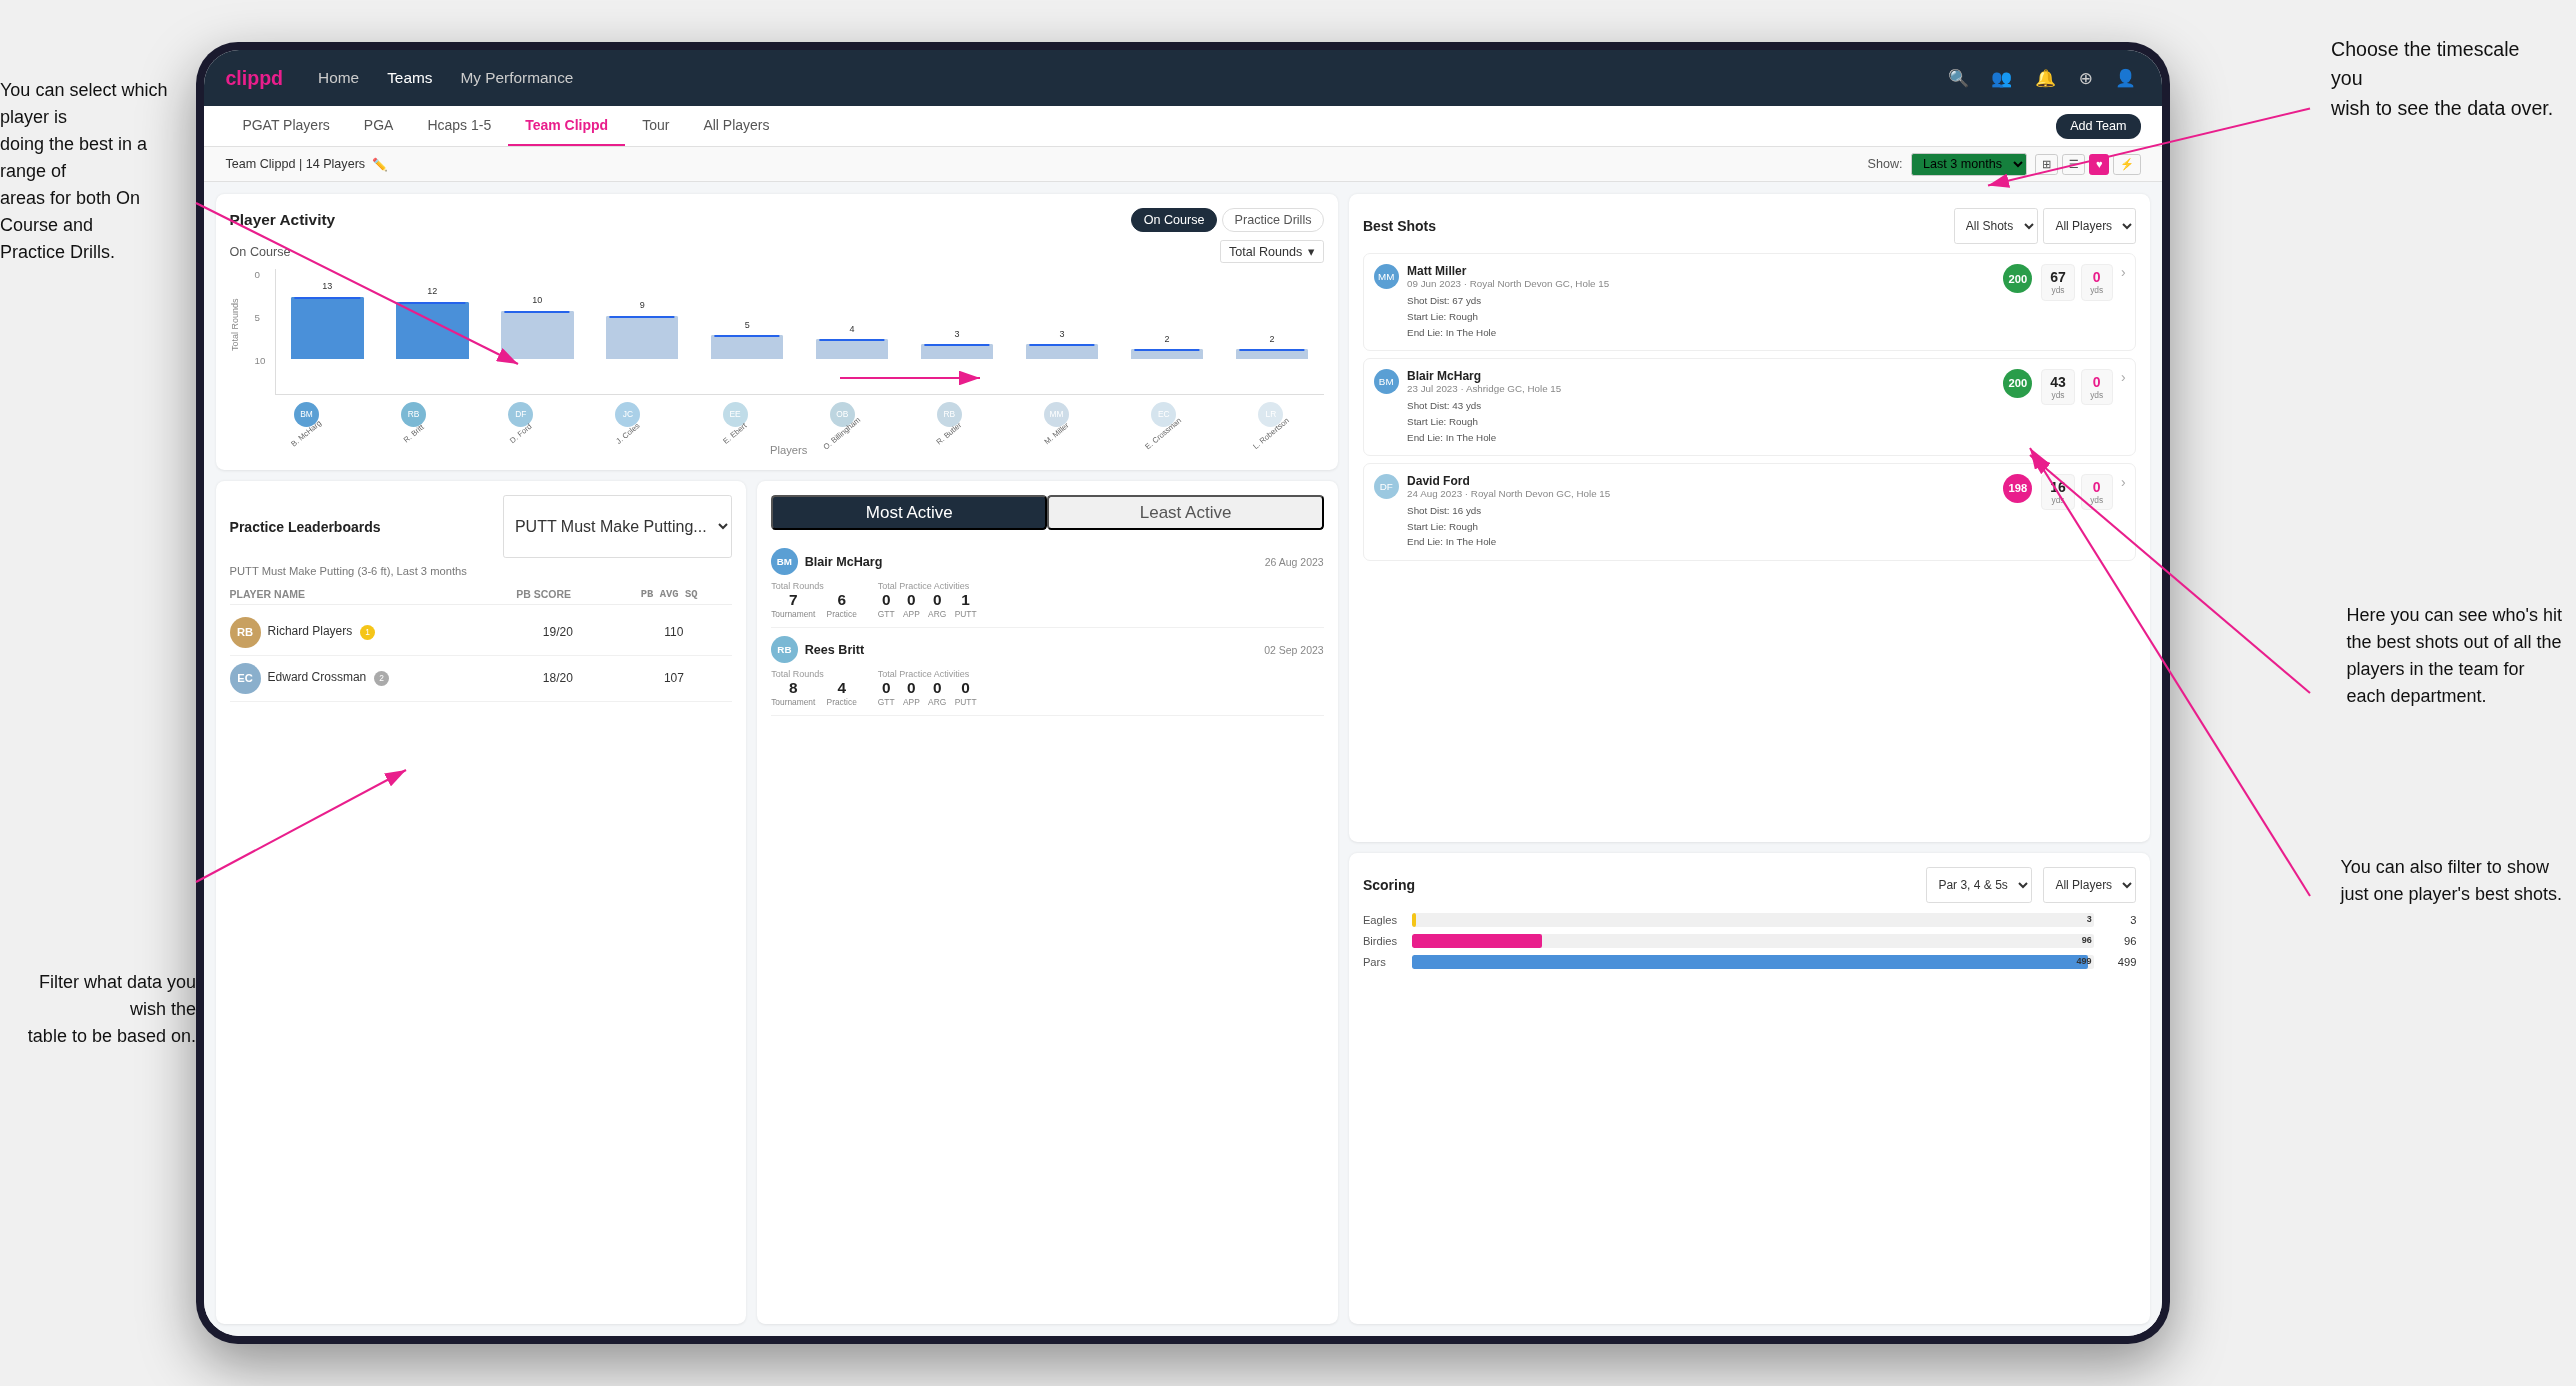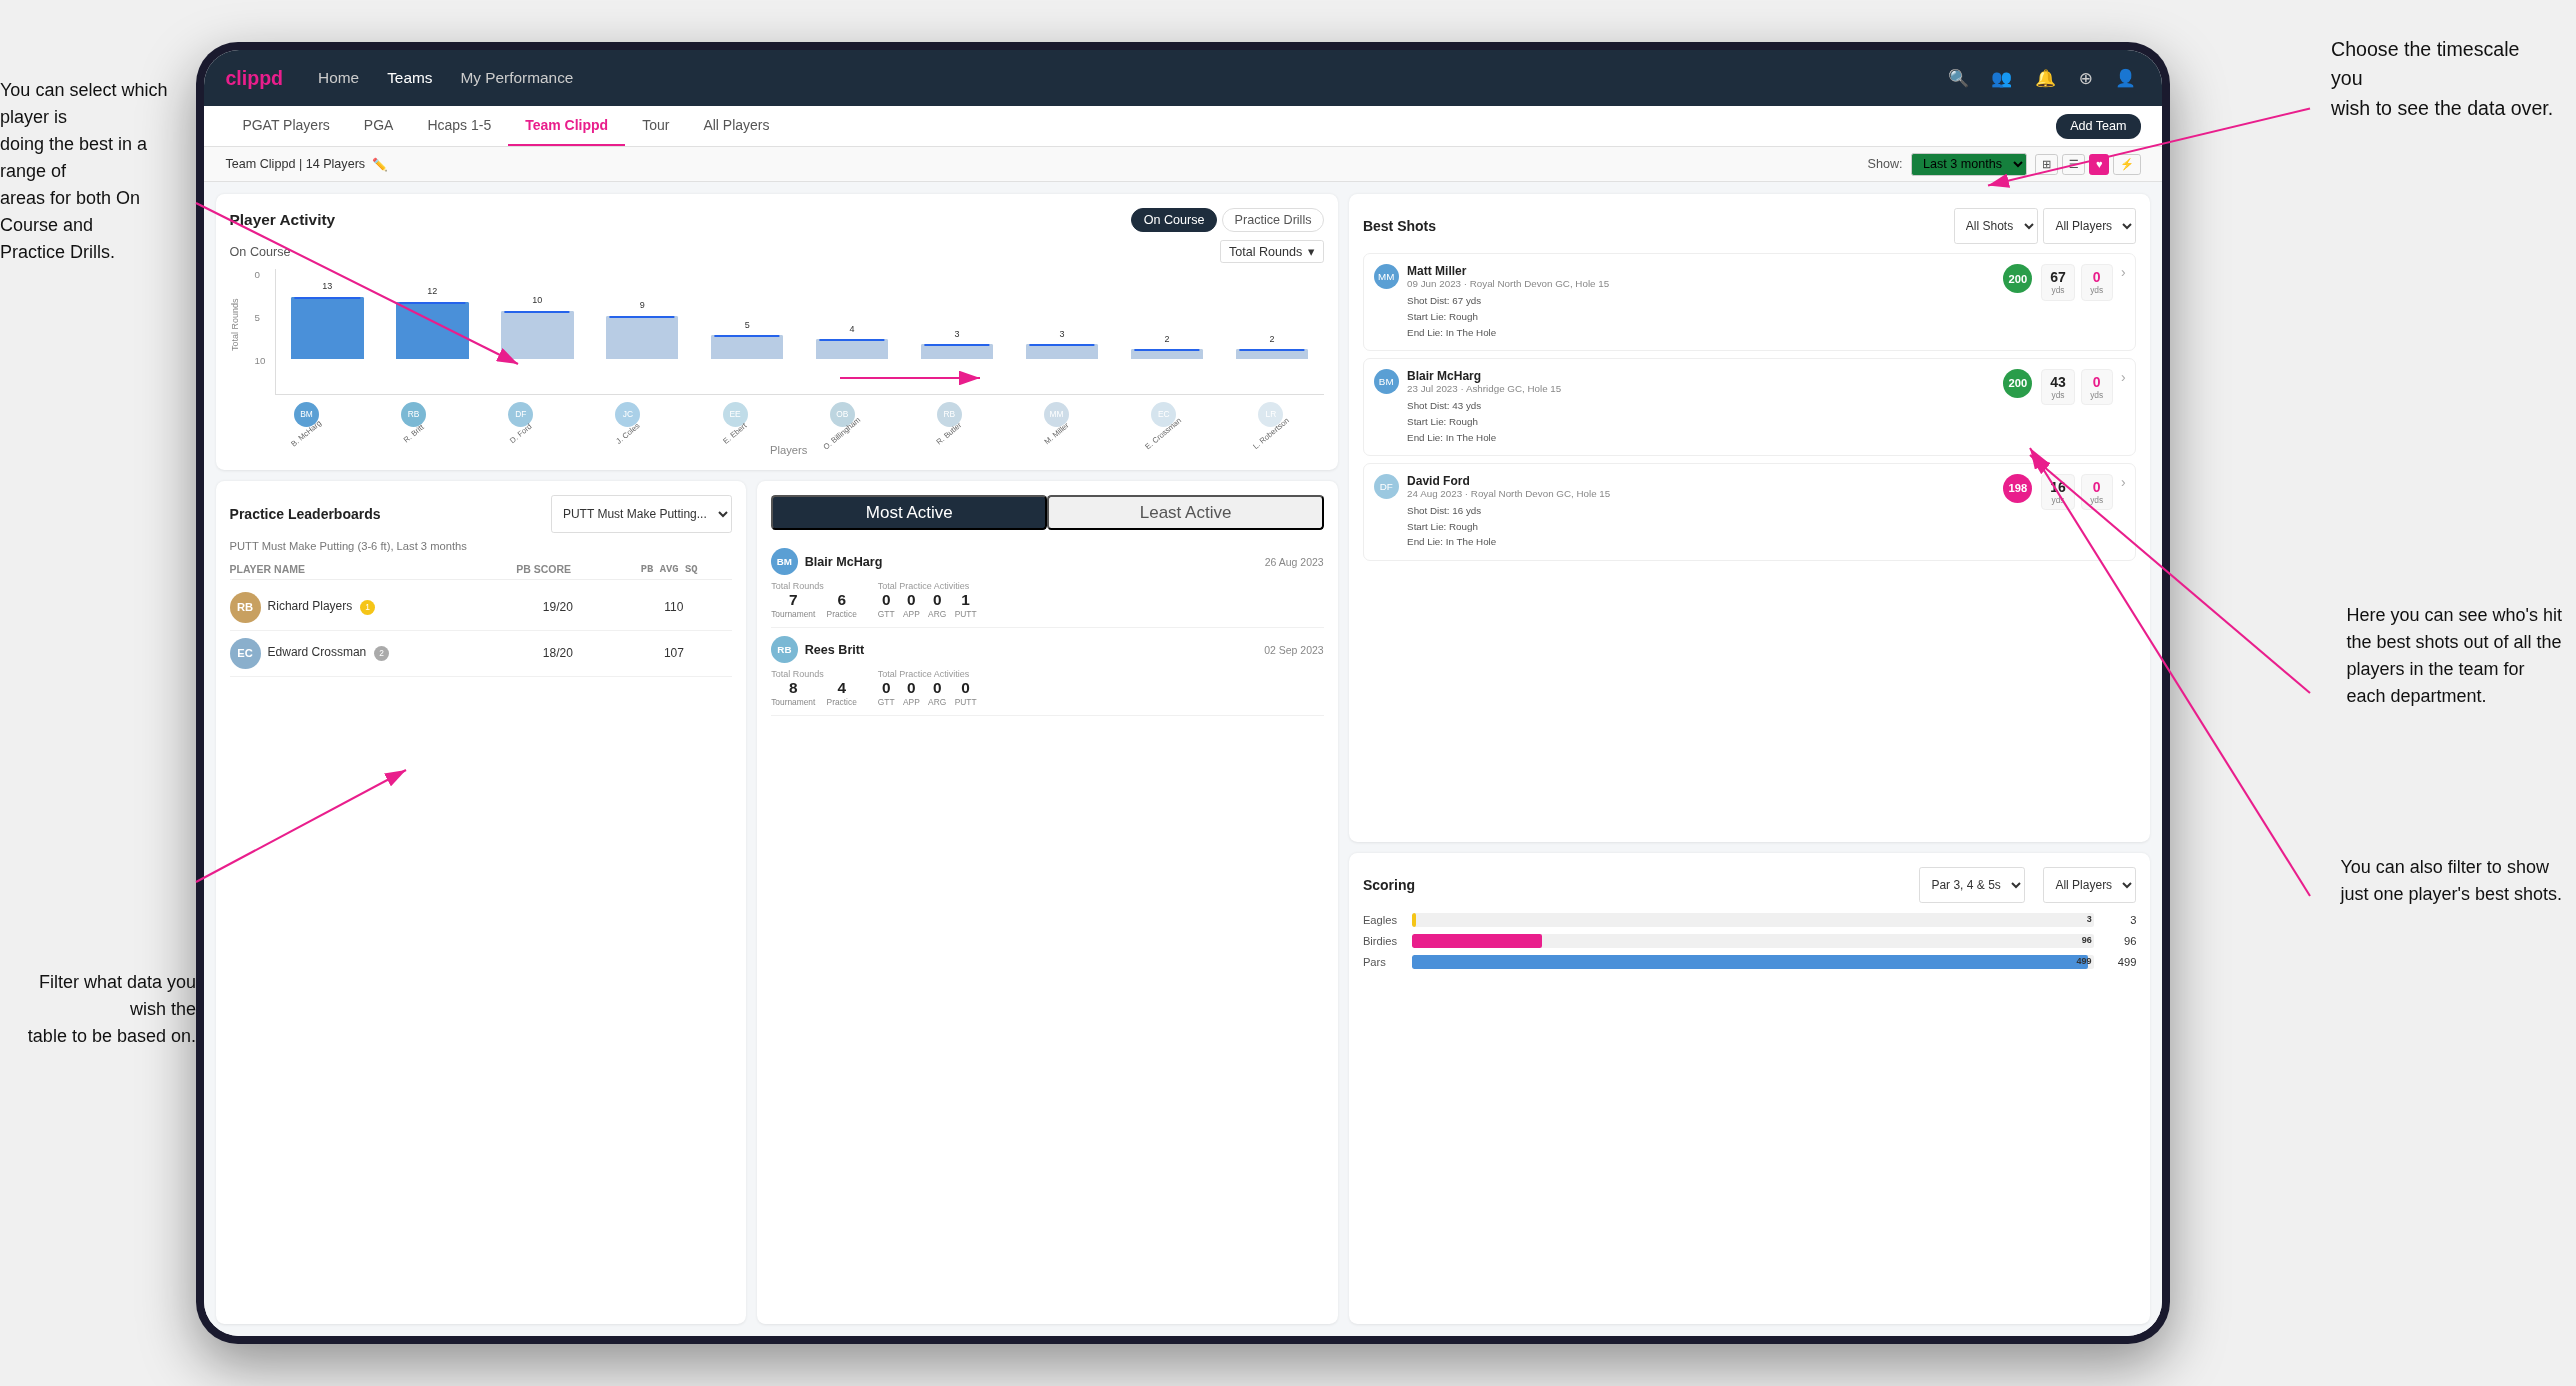--- a/index.html
+++ b/index.html
@@ -377,24 +377,24 @@
       margin-bottom: 7px;
     }
 
     .section-title {
       font-size: 14px;
       font-weight: 600;
       color: #222;
     }
 
     .section-select {
-      font-size: 12px;
+      font-size: 16px;
       border: 0.7px solid #ddd;
       border-radius: 2.8px;
-      padding: 10px 7px;
+      padding: 21px 7px;
       cursor: pointer;
       background: #fff;
       color: #333;
     }
 
     .leaderboard-subtitle {
       font-size: 11.2px;
       color: #777;
       margin-bottom: 7px;
     }
@@ -1195,21 +1195,21 @@
                 <div class="shot-stat-unit">yds</div>
               </div>
             </div>
             <div class="shot-chevron">›</div>
           </div>
         </div>
 
         <div class="card scoring-card" style="flex:1;">
           <div class="scoring-header">
             <span class="scoring-title">Scoring</span>
-            <div style="display:flex; gap:18px;">
+            <div style="display:flex; gap:11px;">
               <select class="bs-select">
                 <option>Par 3, 4 &amp; 5s</option>
               </select>
               <select class="bs-select">
                 <option>All Players</option>
               </select>
             </div>
           </div>
 
           <div class="scoring-bar-row">

